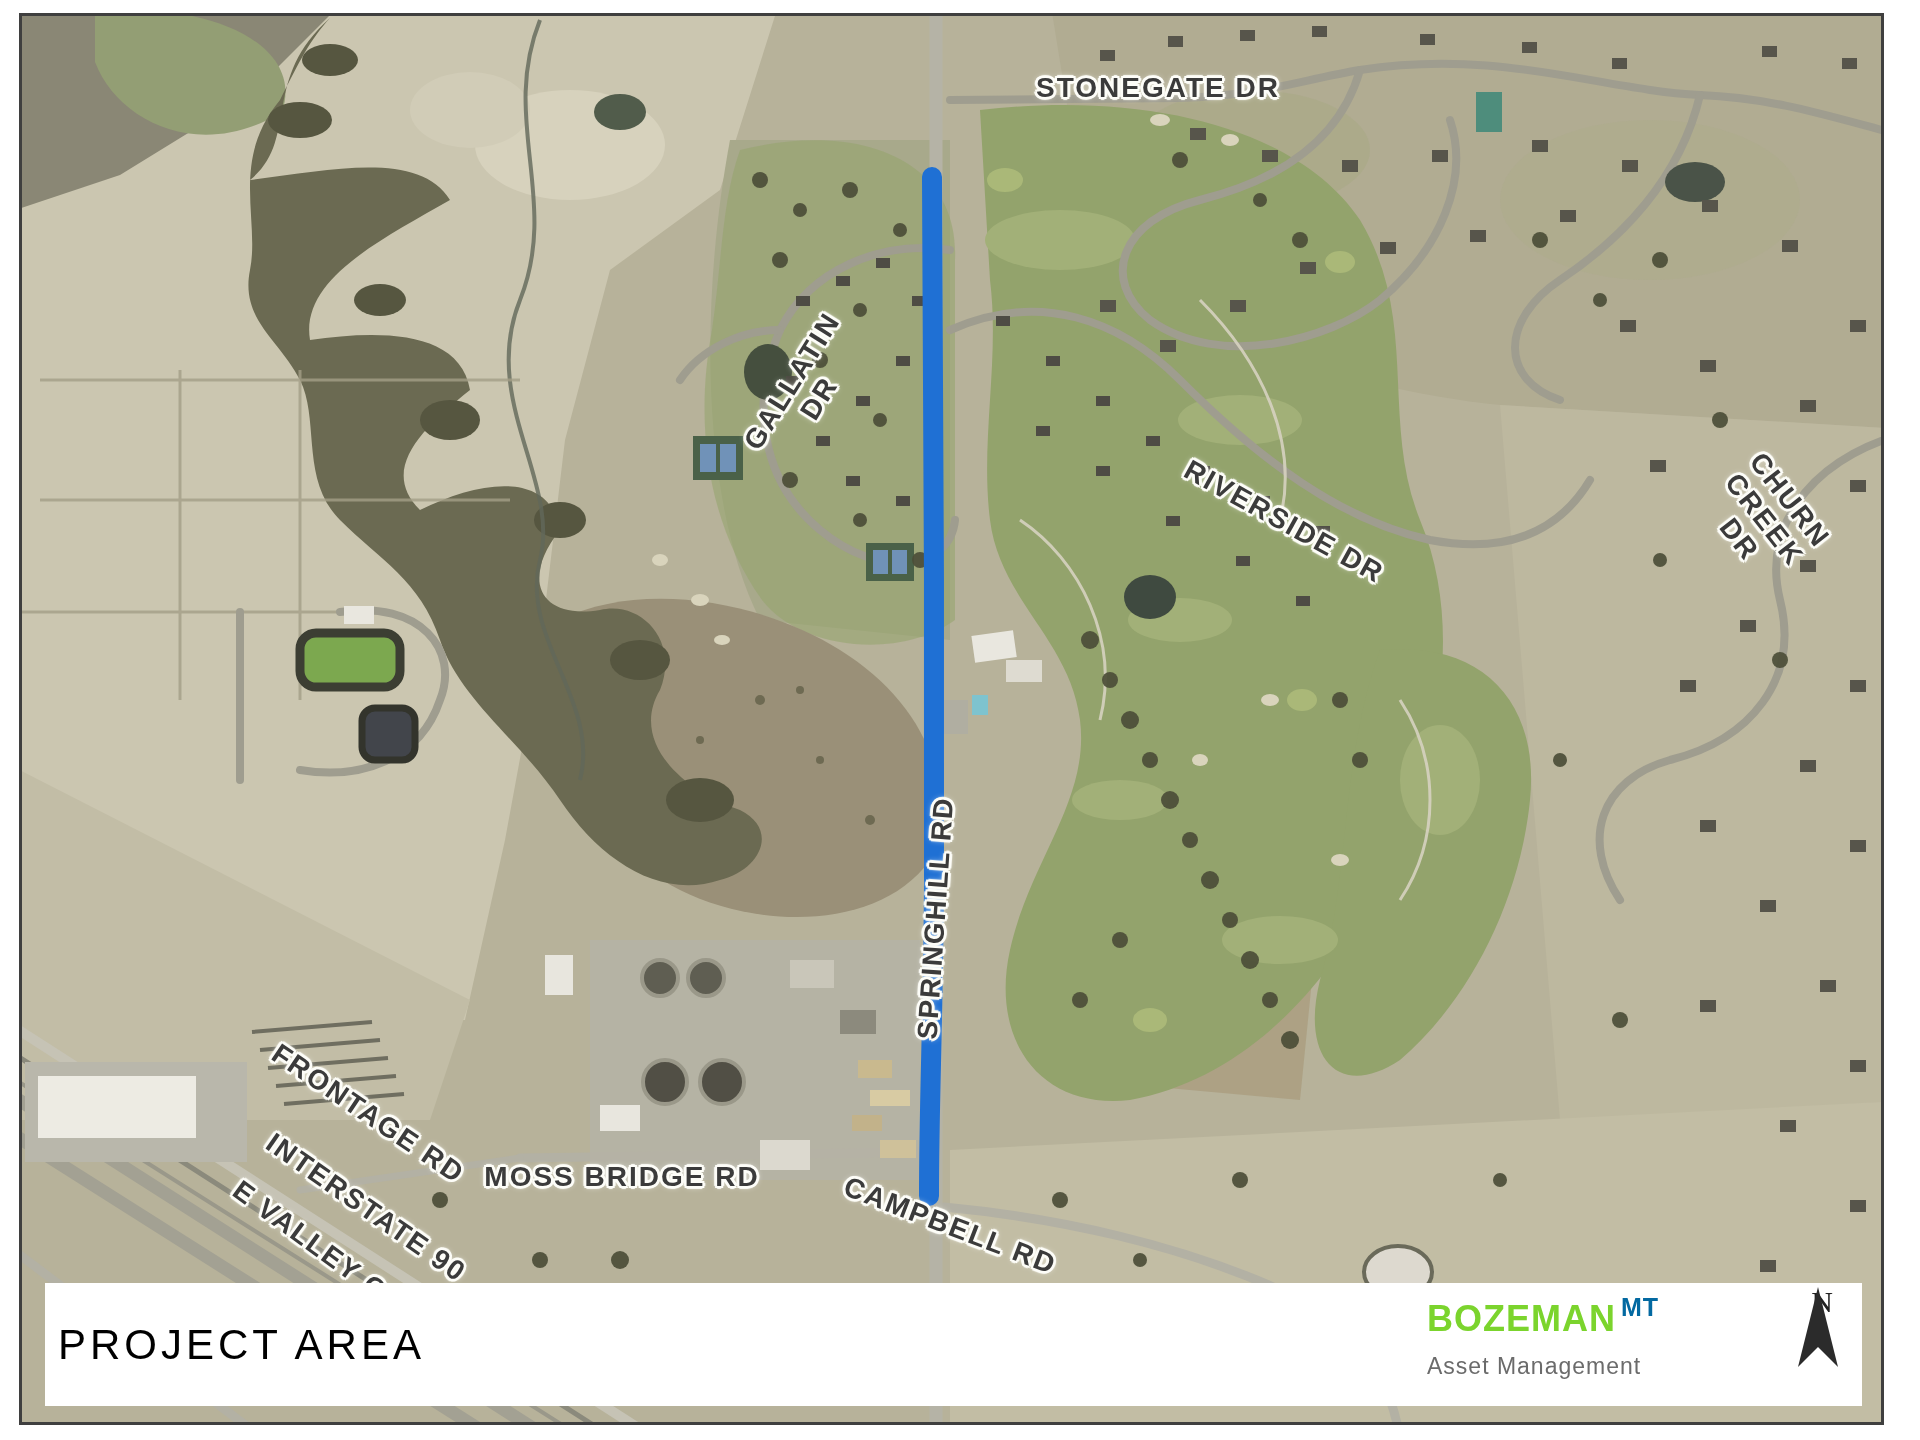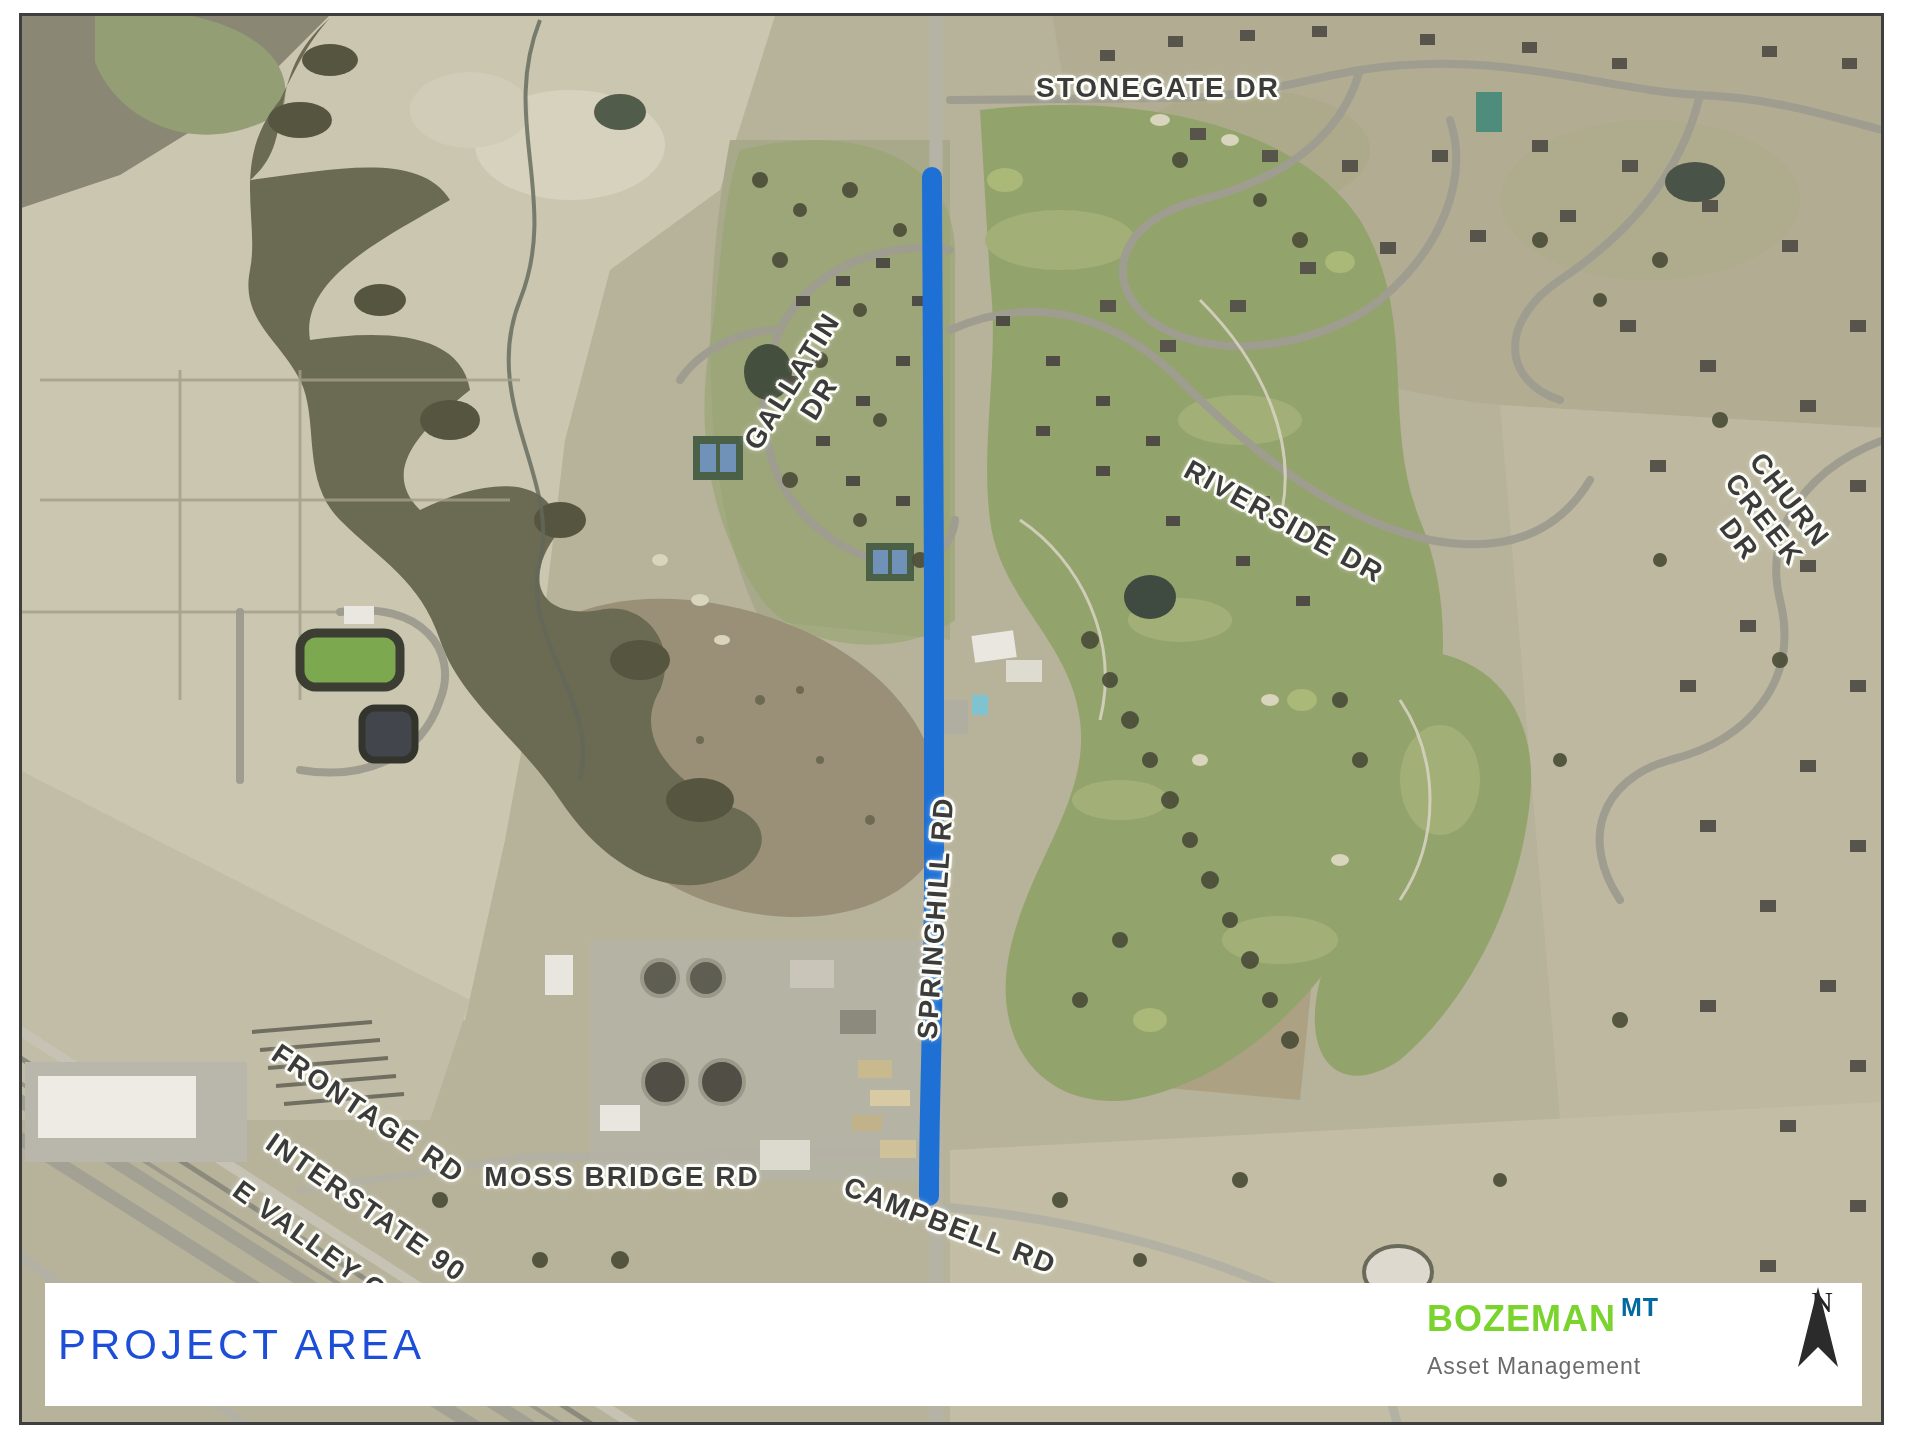--- a/index.html
+++ b/index.html
@@ -12,21 +12,21 @@
   
   .maplabel{position:absolute;transform-origin:center;color:#3b3b3b;font-weight:700;
             font-size:28px;letter-spacing:2px;white-space:pre-line;text-align:center;line-height:1.15;
             text-shadow:-2px -2px 0 #fdfdf8, 2px -2px 0 #fdfdf8, -2px 2px 0 #fdfdf8, 2px 2px 0 #fdfdf8,
                         0 -3px 1px #fdfdf8, 0 3px 1px #fdfdf8, -3px 0 1px #fdfdf8, 3px 0 1px #fdfdf8,
                         0 0 7px #fdfdf8;}
   
   .footer{position:absolute;left:45px;top:1283px;width:1817px;height:123px;background:#ffffff;
           display:flex;align-items:center;}
   .footer-title{position:absolute;left:13px;top:50%;transform:translateY(-50%);
-                font-size:42px;letter-spacing:4px;color:#1d4ed8;font-weight:400;}
+                font-size:42px;letter-spacing:4px;color:#000000;font-weight:400;}
   .logo{position:absolute;left:1382px;top:18px;line-height:1;}
   .logo-word{font-size:36px;font-weight:800;letter-spacing:1px;color:#7bd42d;display:inline-block;}
   .logo-mt{font-size:25px;font-weight:800;letter-spacing:1px;color:#0369a1;display:inline-block;
            vertical-align:top;position:relative;top:-6px;margin-left:5px;}
   .logo-sub{font-size:23px;color:#6b6b6b;letter-spacing:1px;margin-top:18px;font-weight:400;}
   .north{position:absolute;left:1745px;top:2px;width:64px;text-align:center;}
   .north-n{font-family:"Liberation Serif", serif;font-size:30px;color:#222;display:block;}
 </style>
 </head>
 <body>

